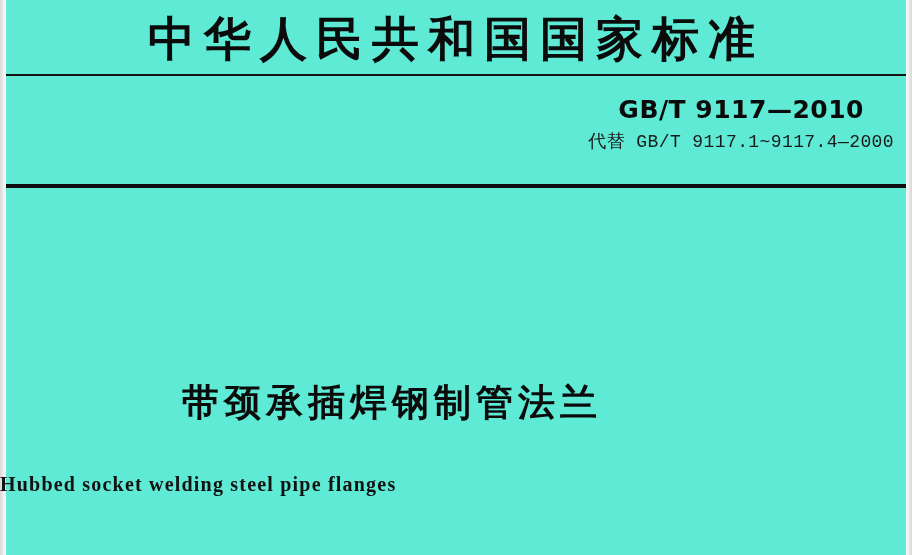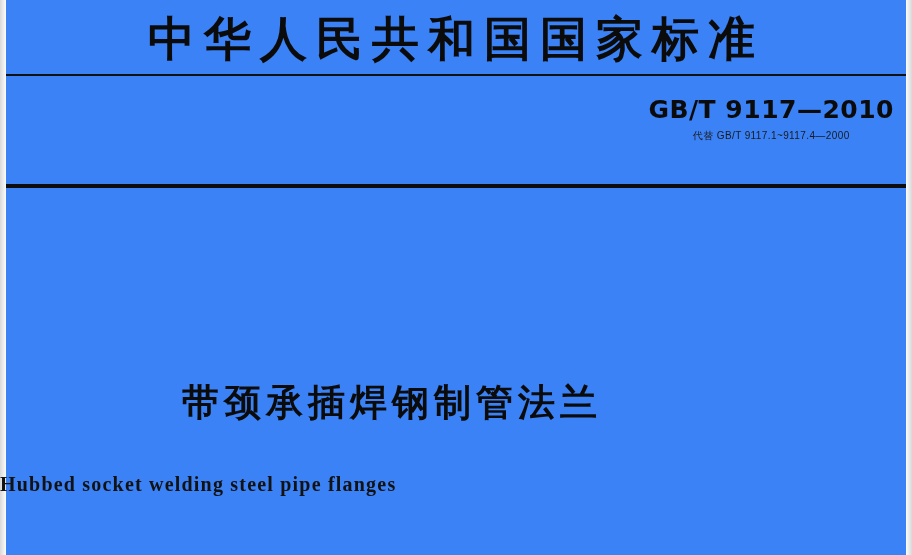--- a/index.html
+++ b/index.html
@@ -11,21 +11,21 @@
     height: 555px;
     background: #ffffff;
     font-family: "Liberation Serif", serif;
     color: #111111;
     overflow: hidden;
   }
   .page {
     position: relative;
     width: 912px;
     height: 555px;
-    background: #3b82f6;
+    background: #5eead4;
     box-sizing: border-box;
   }
   
   .banner {
     position: absolute;
     top: 8px;
     left: 0;
     width: 912px;
     text-align: center;
     font-family: "DejaVu Sans", sans-serif;
@@ -54,22 +54,22 @@
   .std-number {
     font-family: "DejaVu Sans", sans-serif;
     font-weight: bold;
     font-size: 25px;
     letter-spacing: 0.5px;
     color: #0b0b0b;
     line-height: 1.15;
   }
   .std-replaces {
     margin-top: 4px;
-    font-family: Liberation Sans, sans-serif;
-    font-size: 10px;
+    font-family: Liberation Mono, monospace;
+    font-size: 18px;
     letter-spacing: 0.4px;
     color: #1a1a1a;
   }
   
   .rule-thick {
     position: absolute;
     top: 184px;
     left: 6px;
     width: 900px;
     height: 4px;

